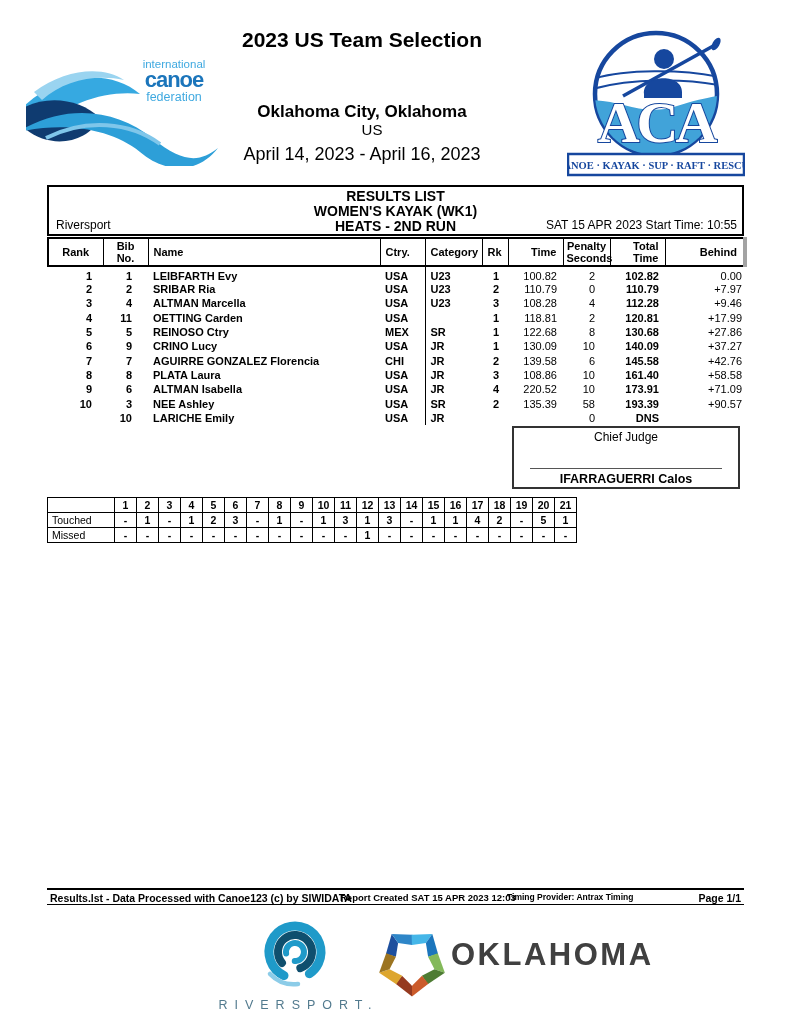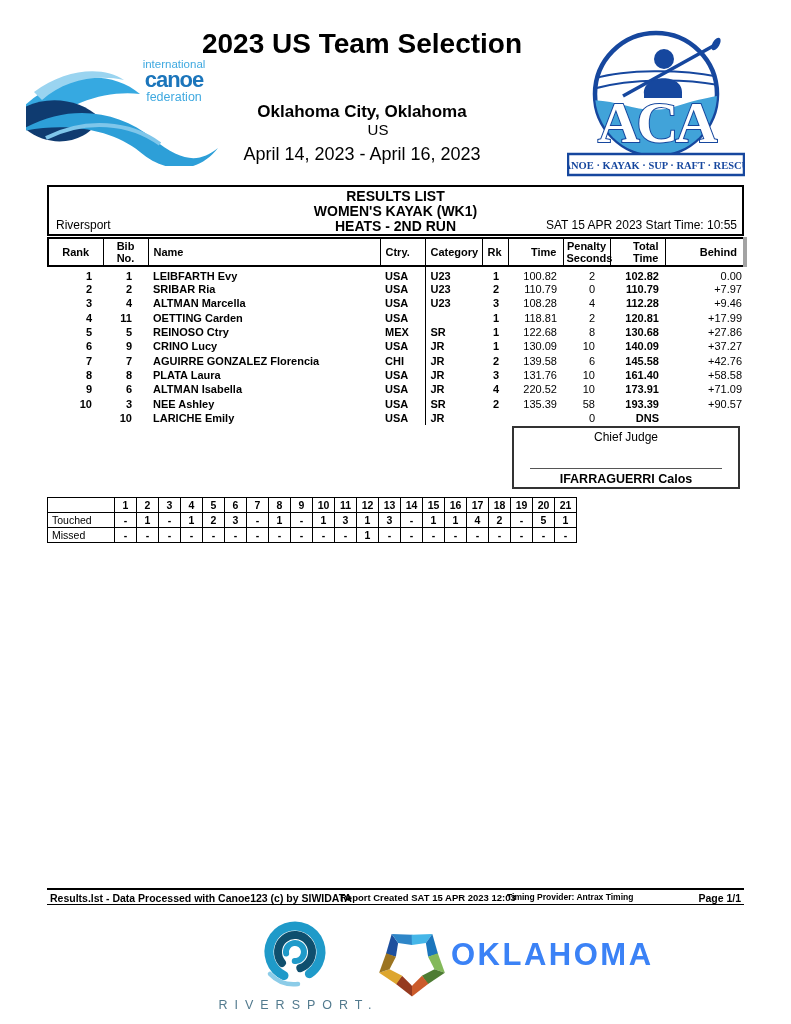--- a/index.html
+++ b/index.html
@@ -2,23 +2,23 @@
 <html><head>
 <meta charset="utf-8">
 <style>
   html,body{margin:0;padding:0;background:#e8e8e8;}
   .page{
     position:relative;width:791px;height:1024px;background:#fff;margin:0 auto;
     font-family:"Liberation Sans","DejaVu Sans",sans-serif;color:#000;overflow:hidden;
   }
   
   .header-center{position:absolute;left:102px;top:28px;width:520px;text-align:center;}
-  .ev-title{position:absolute;top:0;left:0;width:100%;font-size:28px;font-weight:bold;}
+  .ev-title{position:absolute;top:0;left:0;width:100%;font-size:21px;font-weight:bold;}
   .ev-loc{position:absolute;top:74px;left:0;width:100%;font-size:17px;font-weight:bold;}
-  .ev-country{position:absolute;top:93px;left:16px;width:100%;font-size:15px;}
+  .ev-country{position:absolute;top:93px;left:10px;width:100%;font-size:15px;}
   .ev-dates{position:absolute;top:116px;left:0;width:100%;font-size:18px;}
   .icf-logo{position:absolute;left:26px;top:52px;}
   .aca-logo{position:absolute;left:567px;top:30px;}
   
   .res-box{position:absolute;left:47px;top:185px;width:697px;height:51px;border:2.5px solid #000;box-sizing:border-box;}
   .res-box .l1{position:absolute;top:1px;left:0;width:100%;text-align:center;font-size:14px;font-weight:bold;}
   .res-box .l2{position:absolute;top:16px;left:0;width:100%;text-align:center;font-size:14px;font-weight:bold;}
   .res-box .l3{position:absolute;top:31px;left:0;width:100%;text-align:center;font-size:14px;font-weight:bold;}
   .res-box .venue{position:absolute;bottom:2px;left:7px;font-size:12px;}
   .res-box .dt{position:absolute;bottom:2px;right:5px;font-size:12px;}
@@ -57,21 +57,21 @@
   .pfoot{position:absolute;left:47px;top:888px;width:697px;height:17px;border-top:2px solid #000;border-bottom:1px solid #000;box-sizing:border-box;}
   .pfoot span{position:absolute;top:2px;font-weight:bold;white-space:nowrap;}
   .pf-l{left:3px;font-size:10.5px;}
   .pf-c{left:293px;font-size:9.5px;}
   .pf-t{left:460px;font-size:8.5px;}
   .pf-p{right:3px;font-size:10.5px;}
   
   .riversport{position:absolute;left:210px;top:918px;width:170px;text-align:center;}
   .riversport .rword{margin-top:4px;font-size:12.5px;letter-spacing:7px;color:#527a8e;font-weight:normal;padding-left:7px;}
   .okla-star{position:absolute;left:372px;top:922px;}
-  .okla-word{position:absolute;left:451px;top:937px;font-size:31px;font-weight:bold;letter-spacing:2.5px;color:#3b82f6;}
+  .okla-word{position:absolute;left:451px;top:937px;font-size:31px;font-weight:bold;letter-spacing:2.5px;color:#404040;}
 </style>
 </head>
 <body>
 
 <div class="page">
 
   <div class="header-center">
     <div class="ev-title">2023 US Team Selection</div>
     <div class="ev-loc">Oklahoma City, Oklahoma</div>
     <div class="ev-country">US</div>
@@ -237,21 +237,21 @@
           <td class="a-r b">145.58</td>
           <td class="a-r">+42.76</td>
         </tr>
         <tr>
           <td class="a-r b">8</td>
           <td class="a-r b">8</td>
           <td class="a-l b">PLATA Laura</td>
           <td class="a-l b">USA</td>
           <td class="a-l b catline">JR</td>
           <td class="a-r b">3</td>
-          <td class="a-r">131.76</td>
+          <td class="a-r">108.86</td>
           <td class="a-r">10</td>
           <td class="a-r b">161.40</td>
           <td class="a-r">+58.58</td>
         </tr>
         <tr>
           <td class="a-r b">9</td>
           <td class="a-r b">6</td>
           <td class="a-l b">ALTMAN Isabella</td>
           <td class="a-l b">USA</td>
           <td class="a-l b catline">JR</td>

